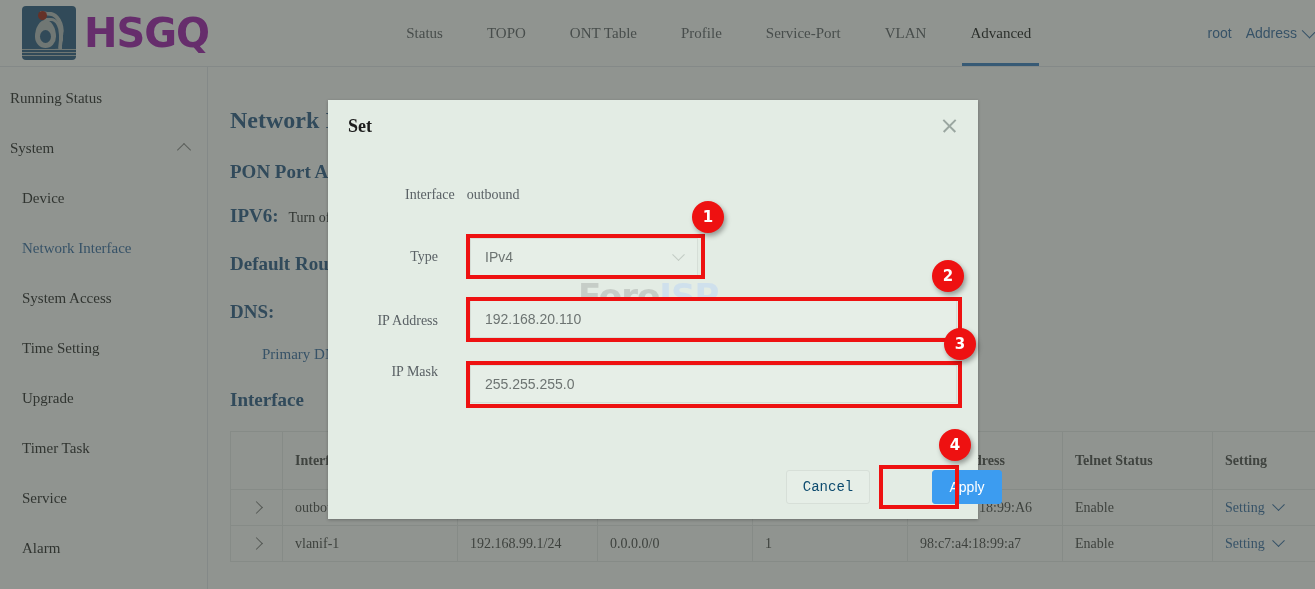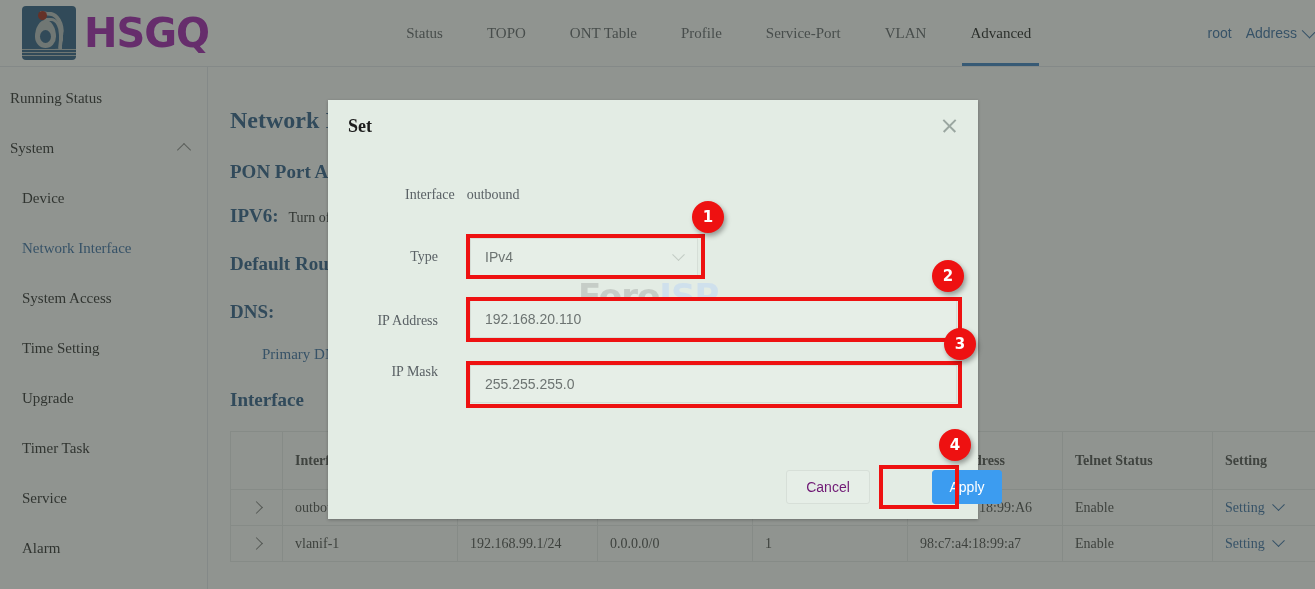--- a/index.html
+++ b/index.html
@@ -174,21 +174,21 @@
     transform:rotate(45deg) translate(-2px,-2px);
   }
   .lbl-ip   { position:absolute; left:356px; top:313px; width:82px; }
   .fld-ip   { position:absolute; left:470px; top:300px; width:487px; height:38px; }
   .lbl-mask { position:absolute; left:356px; top:364px; width:82px; }
   .fld-mask { position:absolute; left:470px; top:365px; width:487px; height:38px; }
 
   .btn-cancel {
     position:absolute; left:786px; top:470px; width:84px; height:34px;
     background:#e6eee7; border:1px solid #d7dfd8; border-radius:3px;
-    font-family:Liberation Sans, sans-serif; font-size:14px; color:#701a75;
+    font-family:Liberation Mono, monospace; font-size:14px; color:#0c4a6e;
     display:flex; align-items:center; justify-content:center; cursor:pointer;
   }
   .btn-apply {
     position:absolute; left:932px; top:470px; width:70px; height:34px;
     background:#3c9cf0; border:1px solid #3c9cf0; border-radius:3px;
     font-family:"Liberation Sans", sans-serif; font-size:14px; color:#ffffff;
     display:flex; align-items:center; justify-content:center; cursor:pointer;
   }
 
   

